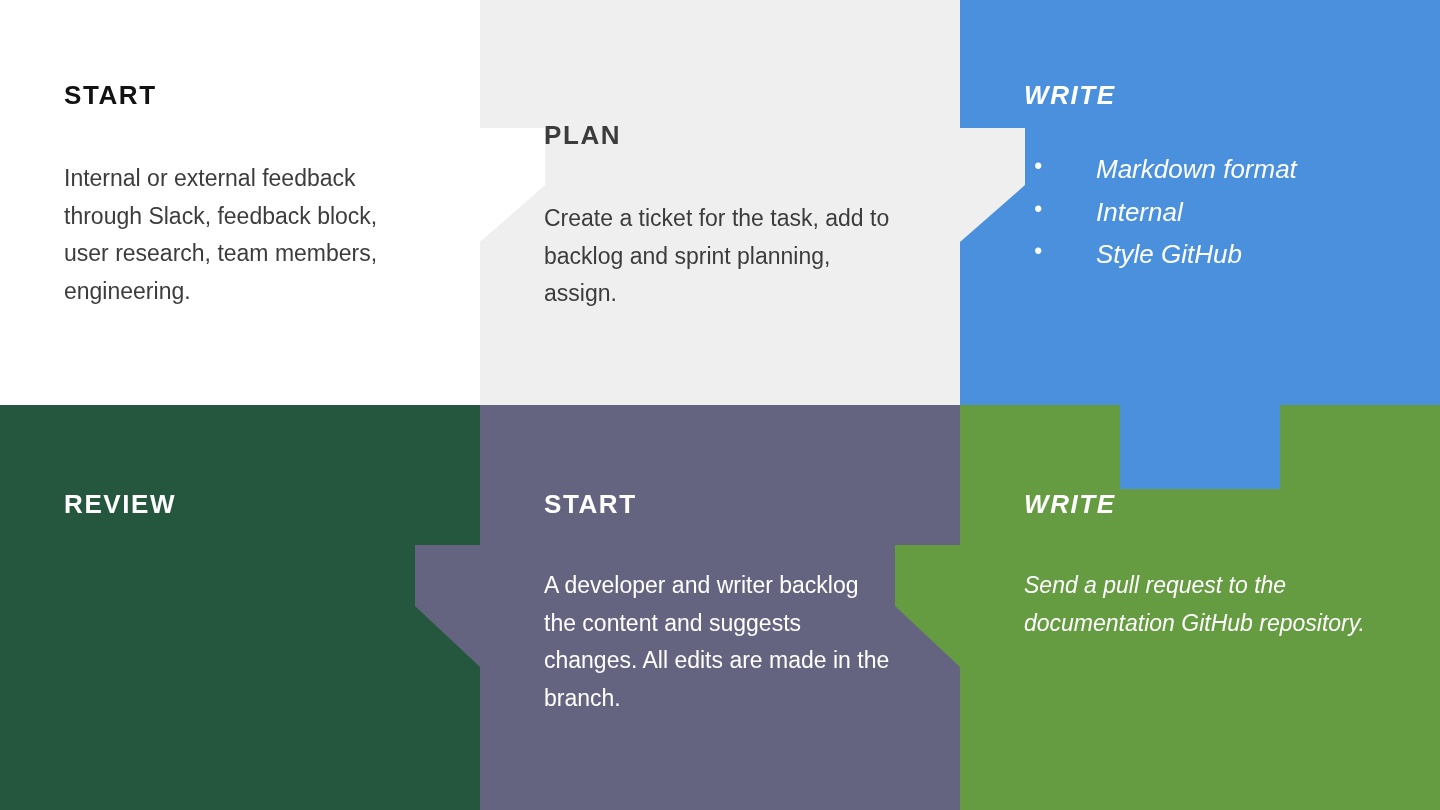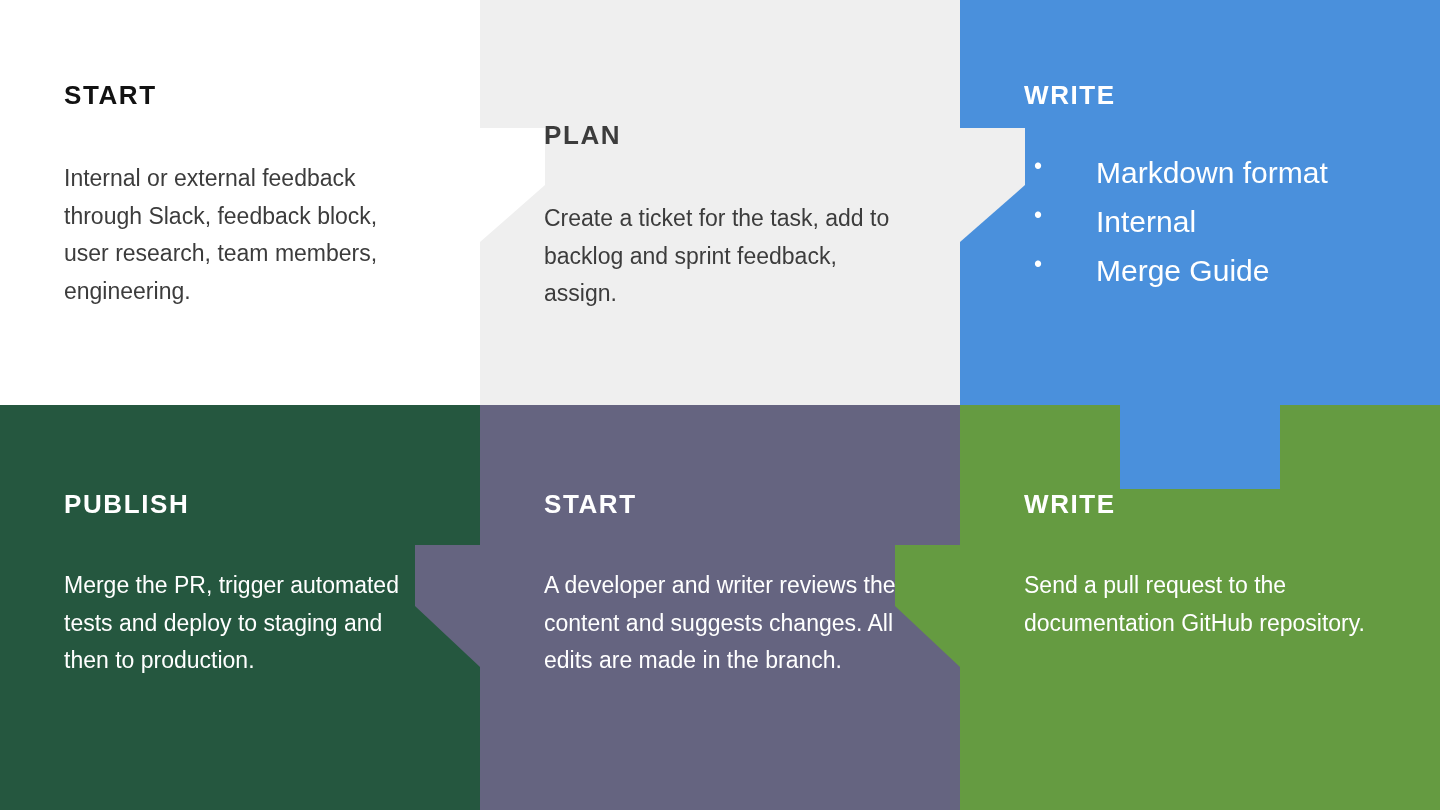--- a/index.html
+++ b/index.html
@@ -38,21 +38,21 @@
     position: relative;
     z-index: 3;
     padding: 0 64px;
   }
 
   
   .r0 { top: 0; }
   .r1 { top: 405px; }
   .c0 { left: 0; }
   .c1 { left: 480px; }
-  .c2 { left: 960px; }
+  .c2 { left: 960px; font-style: italic; }
 
   
   .step-title {
     margin: 0;
     font-size: 26px;
     font-weight: bold;
     letter-spacing: 1.6px;
     line-height: 1;
     white-space: nowrap;
   }
@@ -71,21 +71,21 @@
   .r1 .step-body { padding-top: 50px; }
 
   
   .step-list {
     margin: 0;
     padding: 40px 0 0 0;
     list-style: none;
   }
   .step-list li {
     position: relative;
-    font-size: 30px;
+    font-size: 26px;
     line-height: 1.64;
     padding-left: 72px;
   }
   .step-list li::before {
     content: "\2022";
     position: absolute;
     left: 10px;
     top: 0;
     font-size: 23px;
     line-height: 1.64;
@@ -167,52 +167,51 @@
       <h2 class="step-title">START</h2>
       <p class="step-body">Internal or external feedback through Slack, feedback block, user research, team members, engineering.</p>
     </div>
   </section>
 
   <section class="panel r0 c1 theme-gray">
     <div class="panel-bg"></div>
     <span class="arrow arrow-right fill-white"></span>
     <div class="panel-inner">
       <h2 class="step-title">PLAN</h2>
-      <p class="step-body">Create a ticket for the task, add to backlog and sprint feedback, assign.</p>
+      <p class="step-body">Create a ticket for the task, add to backlog and sprint planning, assign.</p>
     </div>
   </section>
 
   <section class="panel r0 c2 theme-blue">
     <div class="panel-bg"></div>
     <span class="arrow arrow-right fill-gray"></span>
     <div class="panel-inner">
       <h2 class="step-title">WRITE</h2>
       <ul class="step-list">
         <li>Markdown format</li>
         <li>Internal</li>
-        <li>Merge Guide</li>
+        <li>Style GitHub</li>
       </ul>
     </div>
   </section>
 
   <section class="panel r1 c0 theme-dgreen">
     <div class="panel-bg"></div>
     <span class="arrow arrow-left fill-purple"></span>
     <div class="panel-inner">
-      <h2 class="step-title">PUBLISH</h2>
-      <p class="step-body">Merge the PR, trigger automated tests and deploy to staging and then to production.</p>
+      <h2 class="step-title">REVIEW</h2>
     </div>
   </section>
 
   <section class="panel r1 c1 theme-purple">
     <div class="panel-bg"></div>
     <span class="arrow arrow-left fill-green"></span>
     <div class="panel-inner">
       <h2 class="step-title">START</h2>
-      <p class="step-body">A developer and writer reviews the content and suggests changes. All edits are made in the branch.</p>
+      <p class="step-body">A developer and writer backlog the content and suggests changes. All edits are made in the branch.</p>
     </div>
   </section>
 
   <section class="panel r1 c2 theme-green">
     <div class="panel-bg"></div>
     <span class="arrow arrow-down fill-blue"></span>
     <div class="panel-inner">
       <h2 class="step-title">WRITE</h2>
       <p class="step-body">Send a pull request to the documentation GitHub repository.</p>
     </div>

